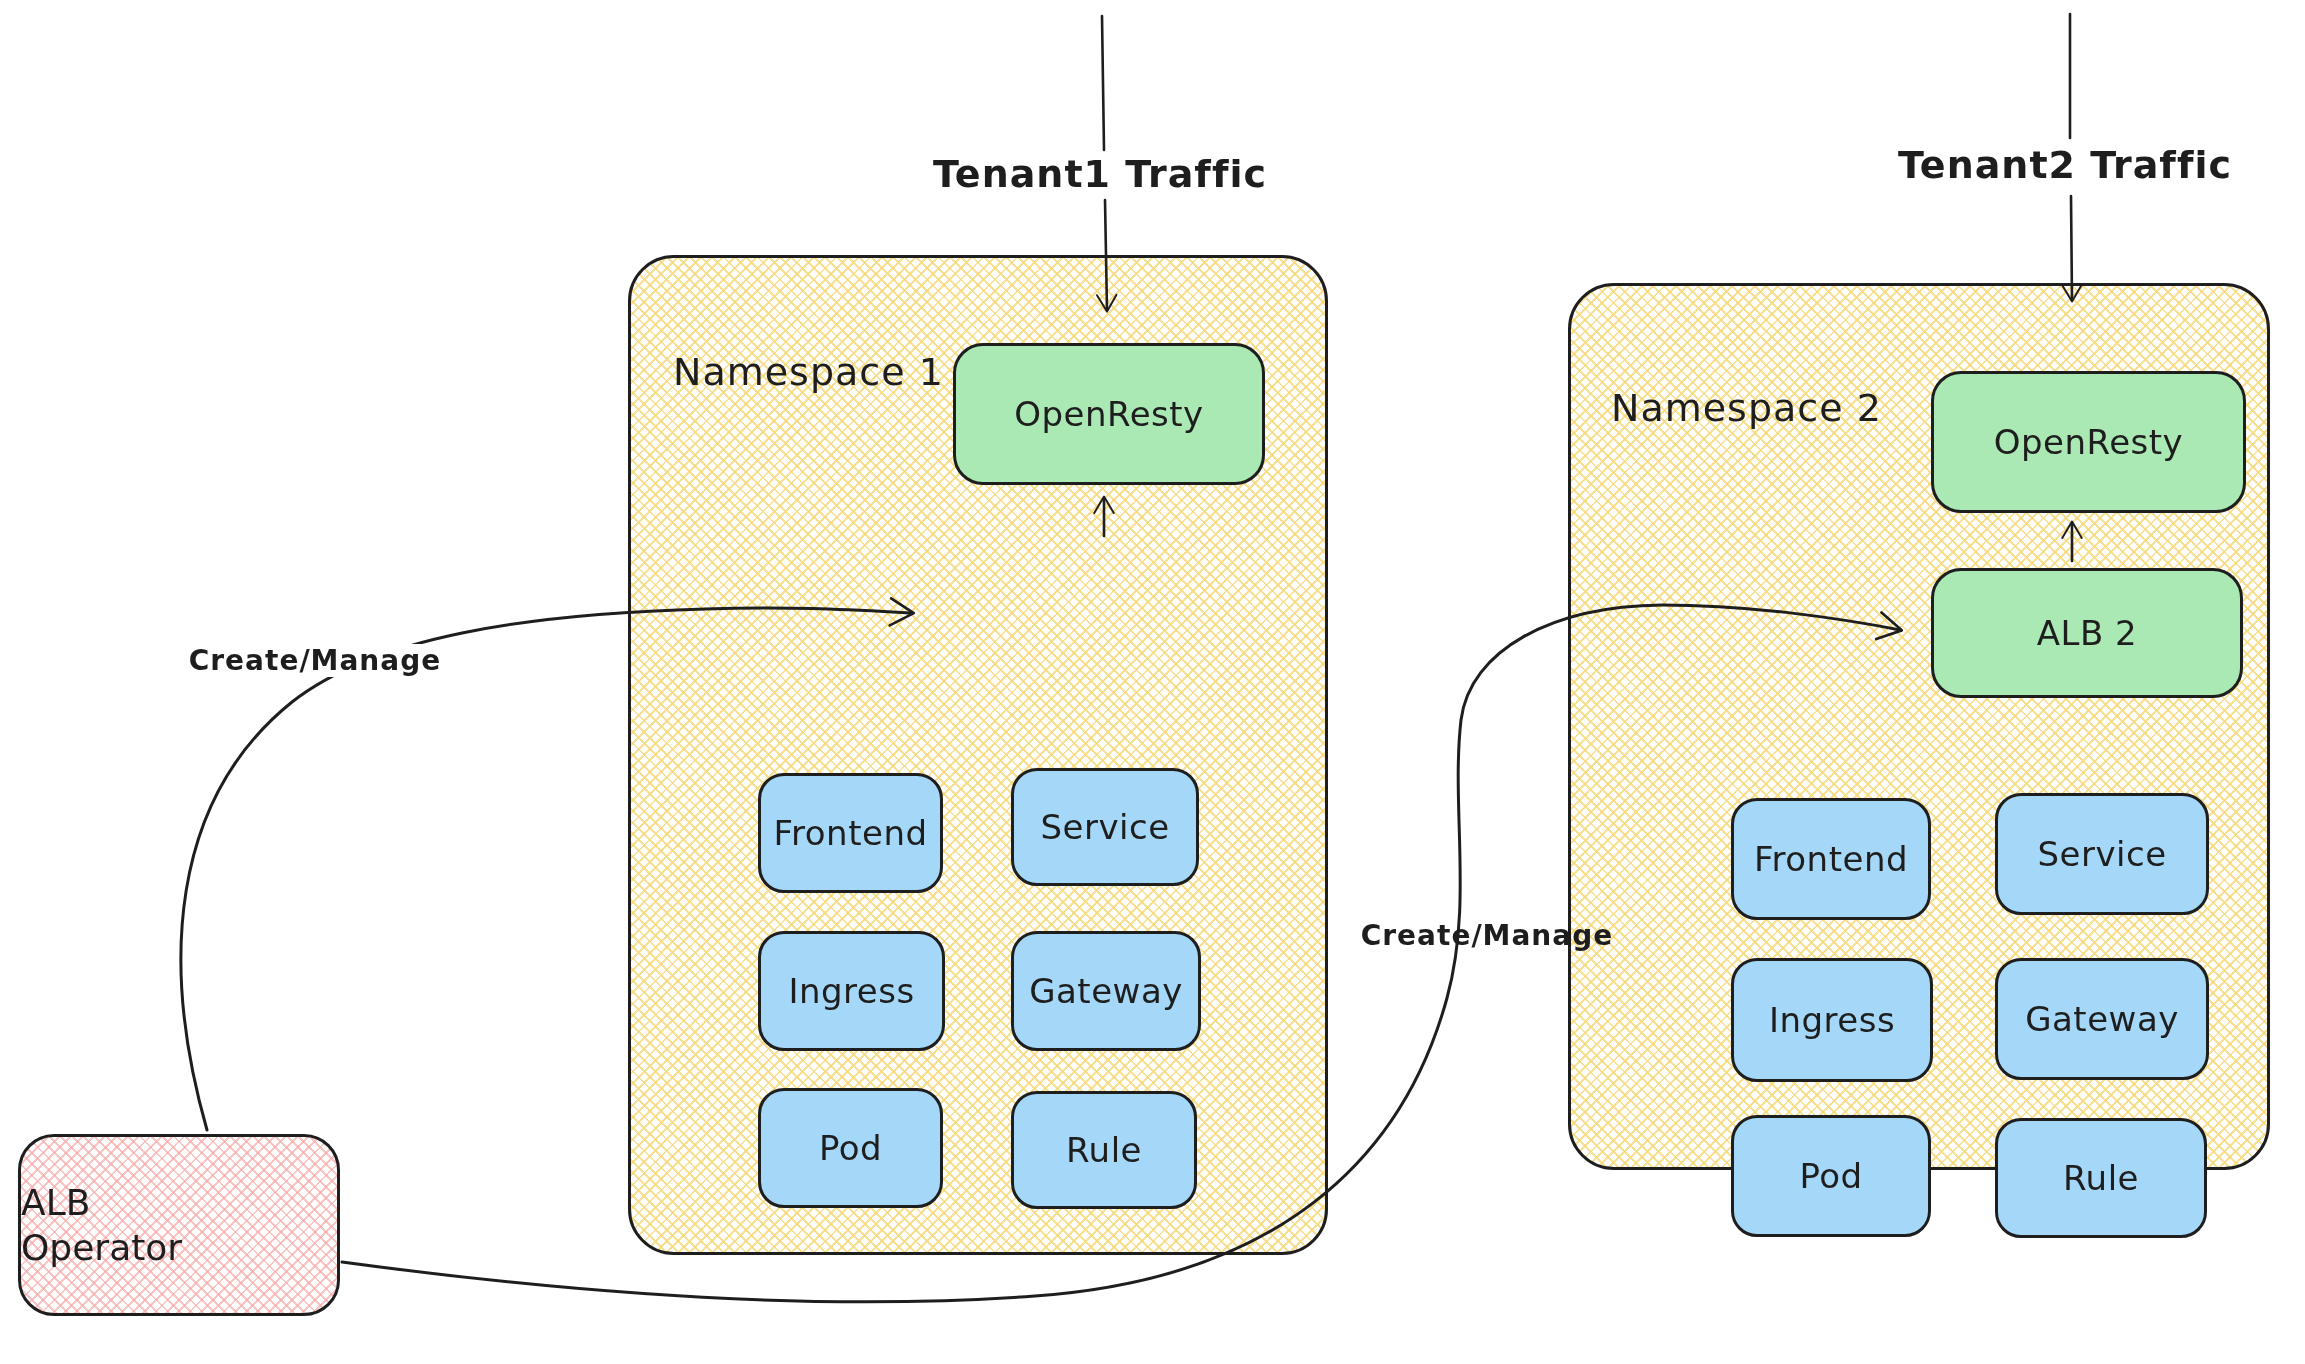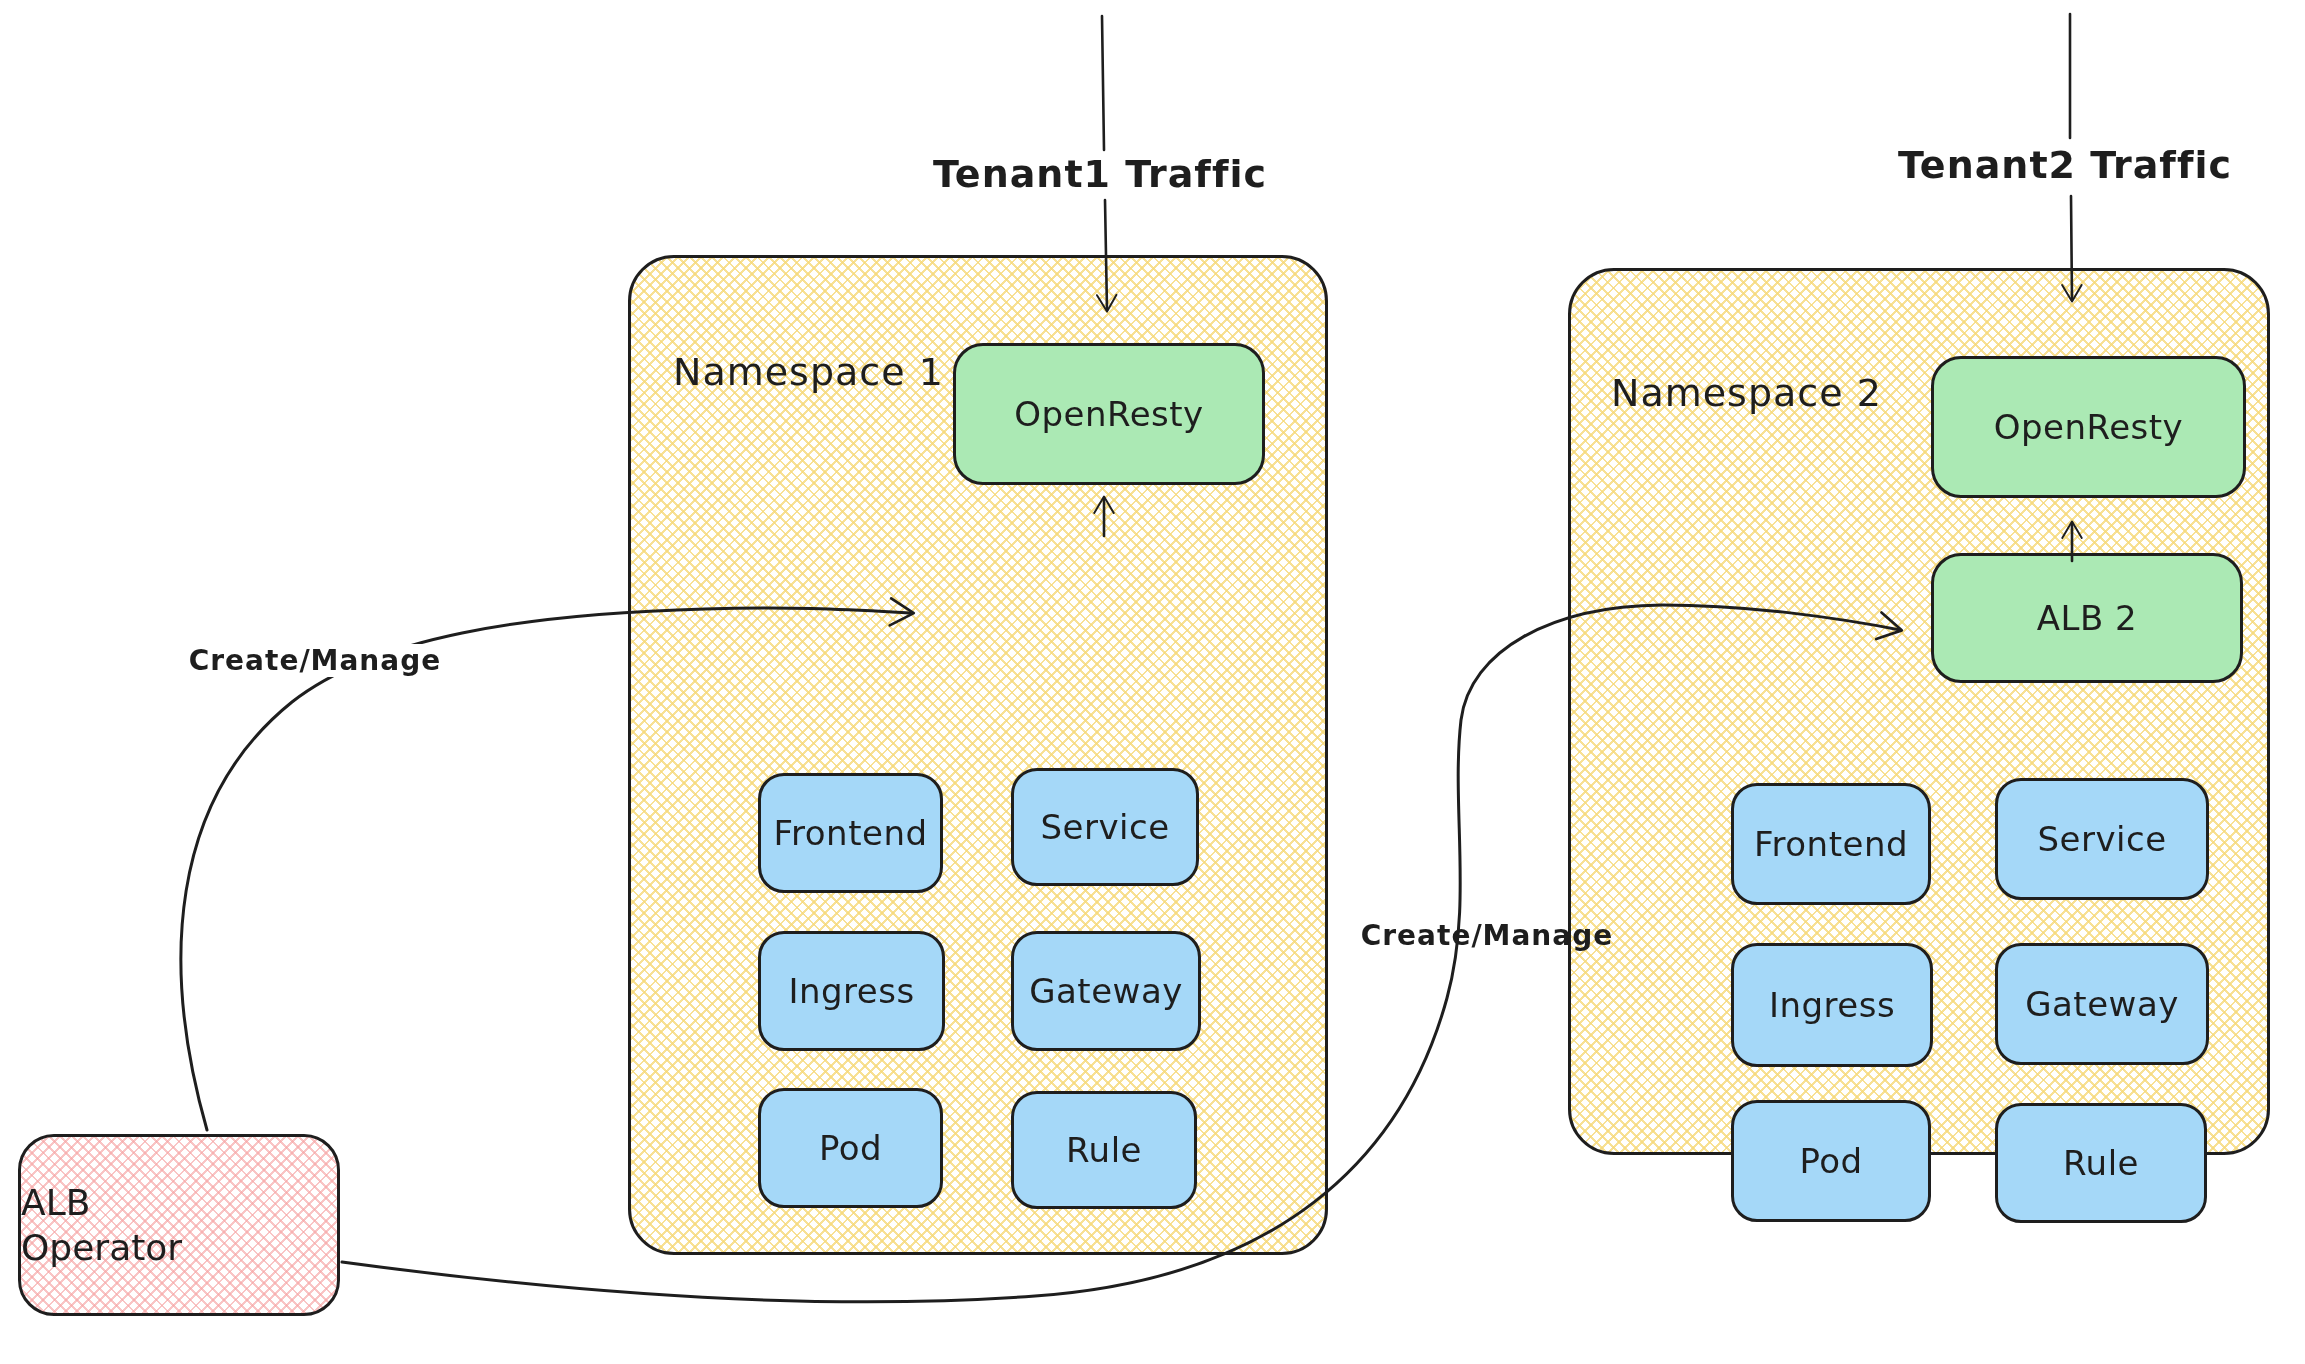--- a/index.html
+++ b/index.html
@@ -76,21 +76,21 @@
     <div class="ns-title" style="left:42px;top:92px;">Namespace 1</div>
     <div class="node green" style="left:322px;top:85px;width:312px;height:142px;">OpenResty</div>
     <div class="node blue" style="left:127px;top:515px;width:185px;height:120px;">Frontend</div>
     <div class="node blue" style="left:380px;top:510px;width:188px;height:118px;">Service</div>
     <div class="node blue" style="left:127px;top:673px;width:187px;height:120px;">Ingress</div>
     <div class="node blue" style="left:380px;top:673px;width:190px;height:120px;">Gateway</div>
     <div class="node blue" style="left:127px;top:830px;width:185px;height:120px;">Pod</div>
     <div class="node blue" style="left:380px;top:833px;width:186px;height:118px;">Rule</div>
   </div>
 
-  <div class="namespace" style="left:1568px;top:268px;width:702px;height:887px;">
+  <div class="namespace" style="left:1568px;top:283px;width:702px;height:887px;">
     <div class="ns-title" style="left:40px;top:100px;">Namespace 2</div>
     <div class="node green" style="left:360px;top:85px;width:315px;height:142px;">OpenResty</div>
     <div class="node green" style="left:360px;top:282px;width:312px;height:130px;">ALB 2</div>
     <div class="node blue" style="left:160px;top:512px;width:200px;height:122px;">Frontend</div>
     <div class="node blue" style="left:424px;top:507px;width:214px;height:122px;">Service</div>
     <div class="node blue" style="left:160px;top:672px;width:202px;height:124px;">Ingress</div>
     <div class="node blue" style="left:424px;top:672px;width:214px;height:122px;">Gateway</div>
     <div class="node blue" style="left:160px;top:829px;width:200px;height:122px;">Pod</div>
     <div class="node blue" style="left:424px;top:832px;width:212px;height:120px;">Rule</div>
   </div>

